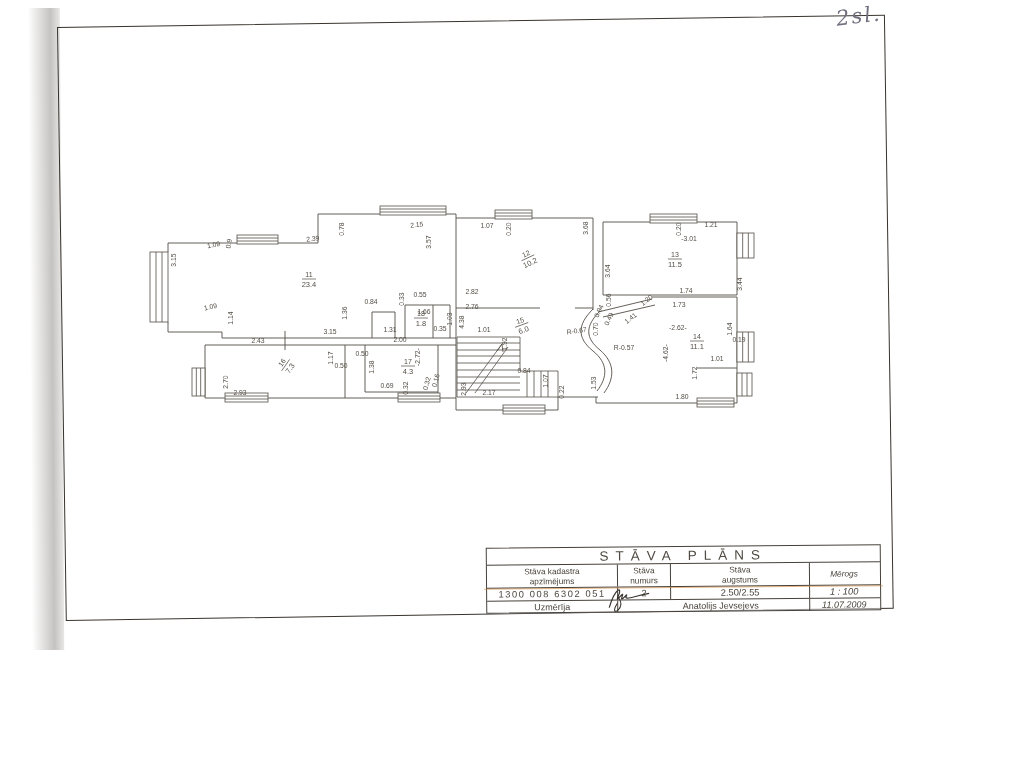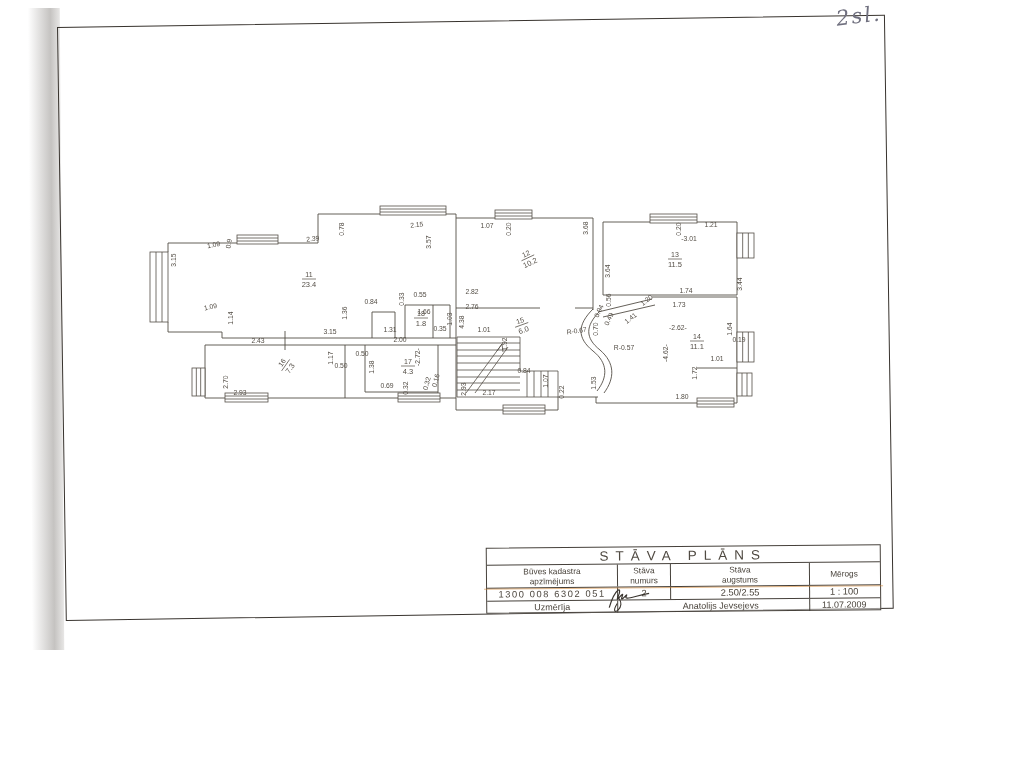--- a/index.html
+++ b/index.html
@@ -33,21 +33,21 @@
   }
   .tb-title{
     height:16px;border-bottom:1.3px solid #46413b;
     display:flex;align-items:center;justify-content:center;
     font-size:13.5px;letter-spacing:7px;color:#504a42;
   }
   .tb-row{display:flex;box-sizing:border-box;}
   .tb-row .c{box-sizing:border-box;border-right:1.2px solid #46413b;
     display:flex;flex-direction:column;align-items:center;justify-content:center;
     text-align:center;}
-  .tb-row .c:last-child{border-right:none;}
+  .tb-row .c:last-child{border-right:none;font-style:italic;}
   .tb-head{height:23px;border-bottom:1.2px solid #46413b;font-size:8.3px;line-height:1.25;}
   .tb-data{height:13px;border-bottom:1.2px solid #46413b;font-size:9.3px;}
   .tb-data .kad{letter-spacing:1.6px;}
   .tb-last{height:12px;font-size:9px;}
   .w1{width:131px;}.w2{width:53px;}.w3{width:139px;}.w4{width:68px;}
   .w23{width:192px;}
   .hl{position:absolute;left:-3px;right:-3px;top:39.5px;height:1.7px;
       background:rgba(208,128,42,0.55);pointer-events:none;}
   .sig{position:absolute;left:116px;top:36px;width:86px;height:38px;overflow:visible;}
   .name-cell{padding-left:14px;}
@@ -285,21 +285,21 @@
         <line x1="414" y1="318" x2="428" y2="318" stroke="#544e46" stroke-width="0.7"></line>
         <text x="421" y="326" font-size="7.5">1.8</text>
       </g>
     </g>
   </svg>
 
 <div class="tb">
   <div class="tb-title">STĀVA PLĀNS</div>
   <div class="tb-row tb-head">
     <div class="c w1">
-      <span>Būves kadastra</span>
+      <span>Stāva kadastra</span>
       <span>apzīmējums</span>
     </div>
     <div class="c w2">
       <span>Stāva</span>
       <span>numurs</span>
     </div>
     <div class="c w3">
       <span>Stāva</span>
       <span>augstums</span>
     </div>

